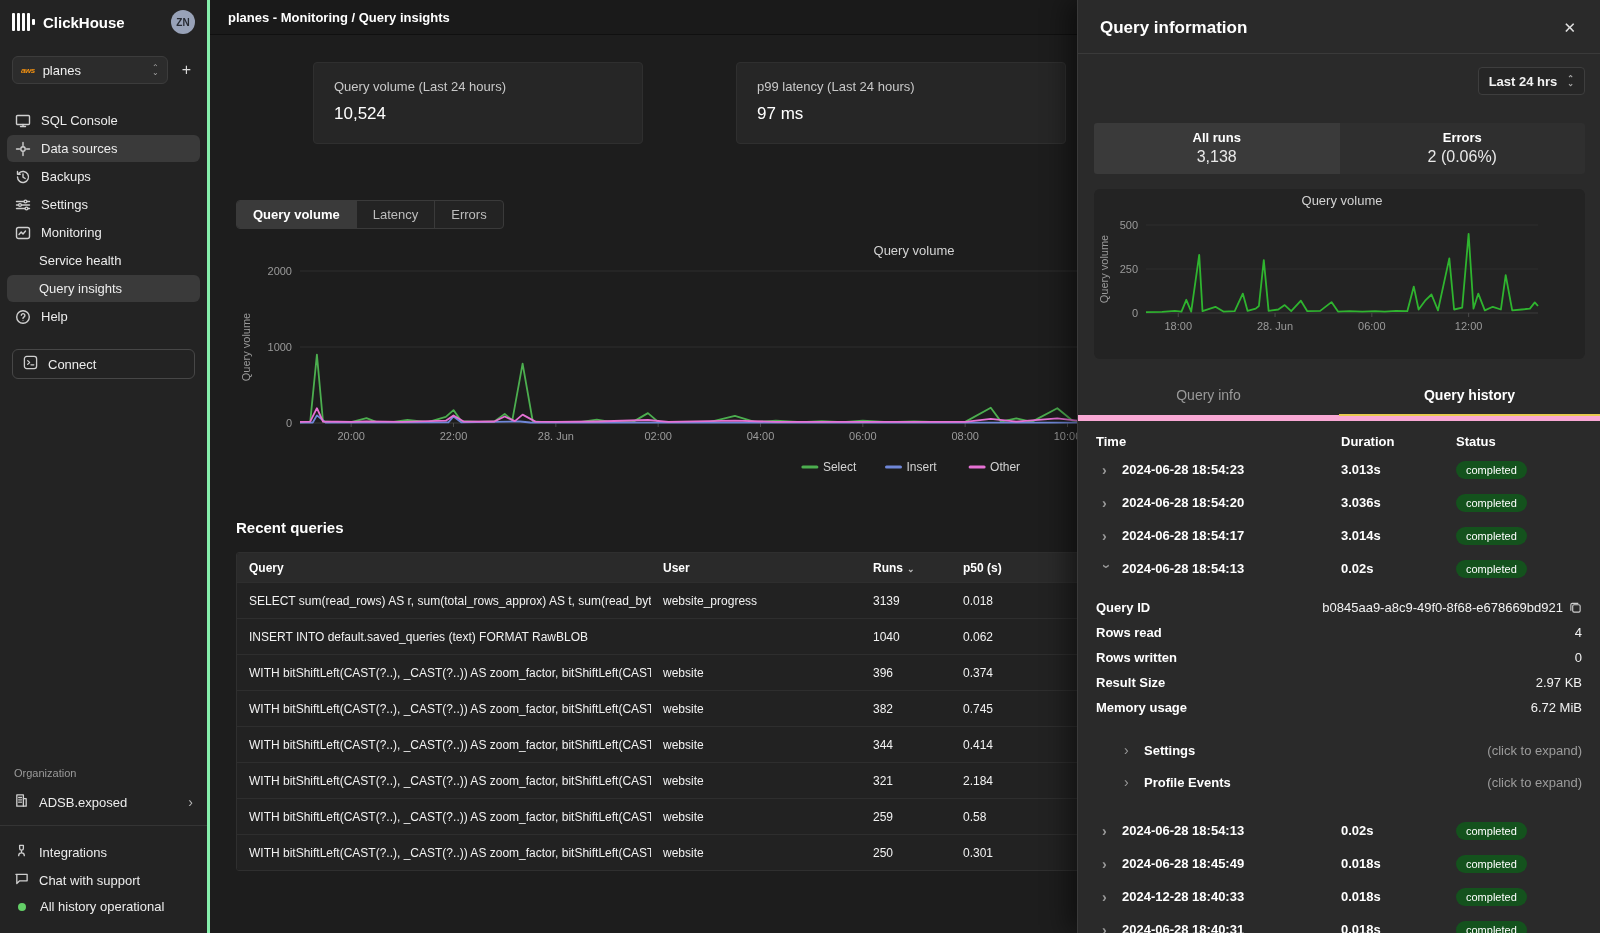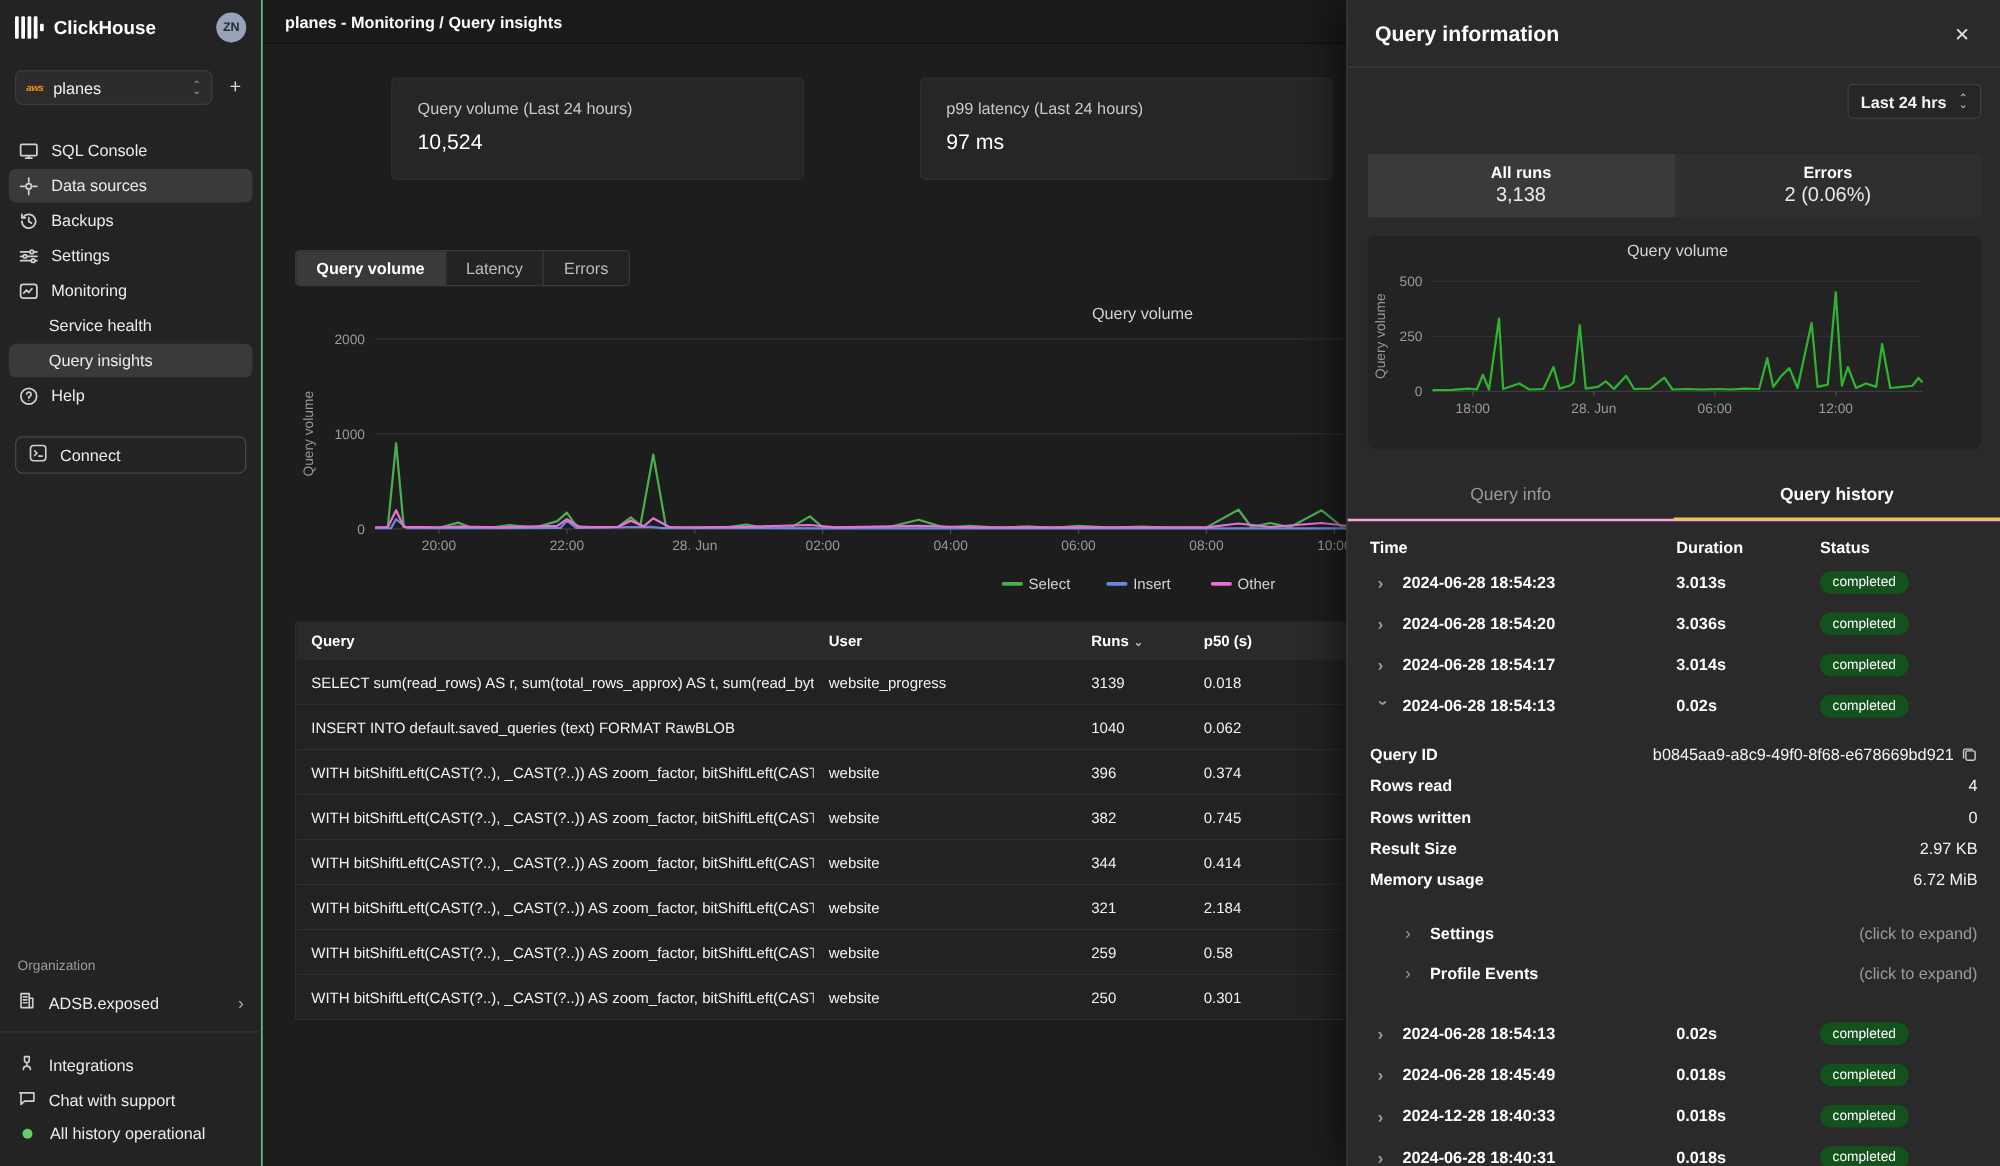--- a/index.html
+++ b/index.html
@@ -1,21 +1,21 @@
 <!DOCTYPE html>
 <html><head>
 <meta charset="utf-8">
 <style>
   * { margin:0; padding:0; box-sizing:border-box; }
   html,body { width:1600px; height:933px; overflow:hidden; background:#1d1d1d;
     font-family:"Liberation Sans", sans-serif; color:#ececec; }
 
   
   .sidebar { position:absolute; left:0; top:0; width:210px; height:933px; background:#232323;
-    border-right:1px solid #86efac; display:flex; flex-direction:column; z-index:5; }
+    border-right:3px solid #86efac; display:flex; flex-direction:column; z-index:5; }
   .brand-row { display:flex; align-items:center; padding:10px 12px 6px 12px; }
   .logo-bars { display:flex; align-items:center; gap:2px; height:18px; margin-right:8px; }
   .logo-bars i { display:block; width:3px; height:18px; background:#fff; border-radius:1px; }
   .logo-bars i.short { height:6px; }
   .brand-name { font-size:15px; font-weight:bold; color:#fff; flex:1; }
   .avatar { width:24px; height:24px; border-radius:50%; background:#98a2b8; color:#272b33;
     font-size:10px; font-weight:bold; display:flex; align-items:center; justify-content:center; }
   .ws-row { display:flex; align-items:center; margin:16px 12px 0 12px; gap:10px; }
   .ws-select { flex:1; display:flex; align-items:center; gap:8px; background:#2c2c2c;
     border:1px solid #3c3c3c; border-radius:6px; height:28px; padding:0 8px; cursor:pointer; }
@@ -74,21 +74,21 @@
   .panel-controls { display:flex; justify-content:flex-end; margin:13px 15px 0 16px; }
   .range-select { display:flex; align-items:center; gap:10px; background:#262626; border:1px solid #3e3e3e;
     border-radius:4px; height:28px; padding:0 10px; font-size:13px; font-weight:bold; color:#f2f2f2; cursor:pointer; }
   .summary-tabs { display:grid; grid-template-columns:1fr 1fr; margin:28px 15px 0 16px; border-radius:3px; overflow:hidden; }
   .summary-tab { background:#2f2f2f; text-align:center; padding:7px 0 8px 0; cursor:pointer; }
   .summary-tab.active { background:#3a3a3a; }
   .summary-tab .lbl { font-size:13px; font-weight:bold; color:#fff; }
   .summary-tab .val { font-size:16px; color:#e8e8e8; margin-top:3px; }
   .mini-card { margin:15px 15px 0 16px; height:170px; background:#232323; border-radius:6px; }
   .mini-chart { width:492px; height:170px; }
-  .panel-tabs { display:grid; grid-template-columns:1fr 1fr; margin-top:18px; border-bottom:2px solid #f9a8d4; }
+  .panel-tabs { display:grid; grid-template-columns:1fr 1fr; margin-top:18px; border-bottom:6px solid #f9a8d4; }
   .panel-tab { text-align:center; padding:10px 0 11px 0; font-size:14px; color:#9a9a9a; cursor:pointer;
     border-bottom:2px solid transparent; margin-bottom:-1px; }
   .panel-tab.active { color:#fff; font-weight:bold; border-bottom-color:#e7c94e; }
   .history { padding:0 18px; }
   .hrow { display:grid; grid-template-columns:245px 115px 1fr; align-items:center; height:33px; }
   .hrow.head { height:auto; padding:13px 0 4px 0; }
   .hrow.head > div { font-size:13px; font-weight:bold; color:#fff; }
   .time-cell { display:flex; align-items:center; gap:10px; font-size:13px; font-weight:bold; color:#fff; }
   .row-chev { color:#9a9a9a; font-size:14px; width:10px; margin-left:6px; display:inline-block;
     transition:transform .1s; cursor:pointer; }
@@ -284,20 +284,21 @@
         <polyline points="64.0,183.4 74.2,182.9 80.9,115.6 87.0,182.5 99.8,183.2 115.2,183.2 130.5,179.1 140.8,183.1 156.1,183.2 171.5,181.0 191.9,183.1 209.8,177.9 217.5,171.1 225.2,182.1 243.1,182.9 258.4,182.5 268.7,174.9 276.3,181.3 286.6,124.7 296.8,182.5 309.6,183.2 330.1,183.1 345.4,182.9 360.8,180.6 376.1,183.2 396.6,183.1 411.9,174.1 422.2,182.9 447.8,183.2 473.3,183.1 498.9,176.8 519.4,183.1 539.9,181.7 565.4,183.2 585.9,182.1 606.4,183.2 626.8,181.7 652.4,183.1 678.0,182.3 703.6,183.2 729.2,182.9 754.8,168.8 765.0,182.6 780.3,179.4 795.7,182.9 821.3,169.2 836.6,181.7 852.0,182.5" fill="none" stroke="#4cae4f" stroke-width="1.8" stroke-linejoin="round"></polyline>
         <polyline points="64.0,183.6 76.8,183.5 80.9,176.4 89.6,183.5 212.4,183.4 217.5,177.5 225.2,183.4 284.0,182.5 294.3,183.5 422.2,183.6 626.8,183.6 852.0,183.6" fill="none" stroke="#6f87d8" stroke-width="1.8" stroke-linejoin="round"></polyline>
         <polyline points="64.0,182.9 74.2,182.6 80.9,169.2 87.0,182.5 115.2,182.9 130.5,182.3 166.3,182.9 209.8,181.7 217.5,176.4 227.7,182.6 258.4,182.5 268.7,177.5 278.9,182.1 286.6,175.6 299.4,182.6 319.8,182.9 360.8,182.5 411.9,181.0 432.4,182.9 498.9,181.7 539.9,182.8 575.7,182.9 626.8,182.8 678.0,182.9 729.2,182.9 754.8,179.8 780.3,182.6 821.3,179.4 852.0,182.8" fill="none" stroke="#e671d4" stroke-width="1.8" stroke-linejoin="round"></polyline>
         <line x1="566.9" y1="228" x2="580.9" y2="228" stroke="#4cae4f" stroke-width="3" stroke-linecap="round"></line>
         <text x="586.9" y="232" text-anchor="start" class="leg">Select</text>
         <line x1="650.5" y1="228" x2="664.5" y2="228" stroke="#6f87d8" stroke-width="3" stroke-linecap="round"></line>
         <text x="670.5" y="232" text-anchor="start" class="leg">Insert</text>
         <line x1="734.1" y1="228" x2="748.1" y2="228" stroke="#e671d4" stroke-width="3" stroke-linecap="round"></line>
         <text x="754.1" y="232" text-anchor="start" class="leg">Other</text>
       </svg></div>
+  <div class="section-title">Recent queries</div>
   <div class="qtable">
     <div class="qrow head">
       <div>Query</div>
       <div>User</div>
       <div><span>Runs</span><span class="sort-caret">⌄</span></div>
       <div>p50 (s)</div>
       <div></div>
     </div>
     <div>
 

